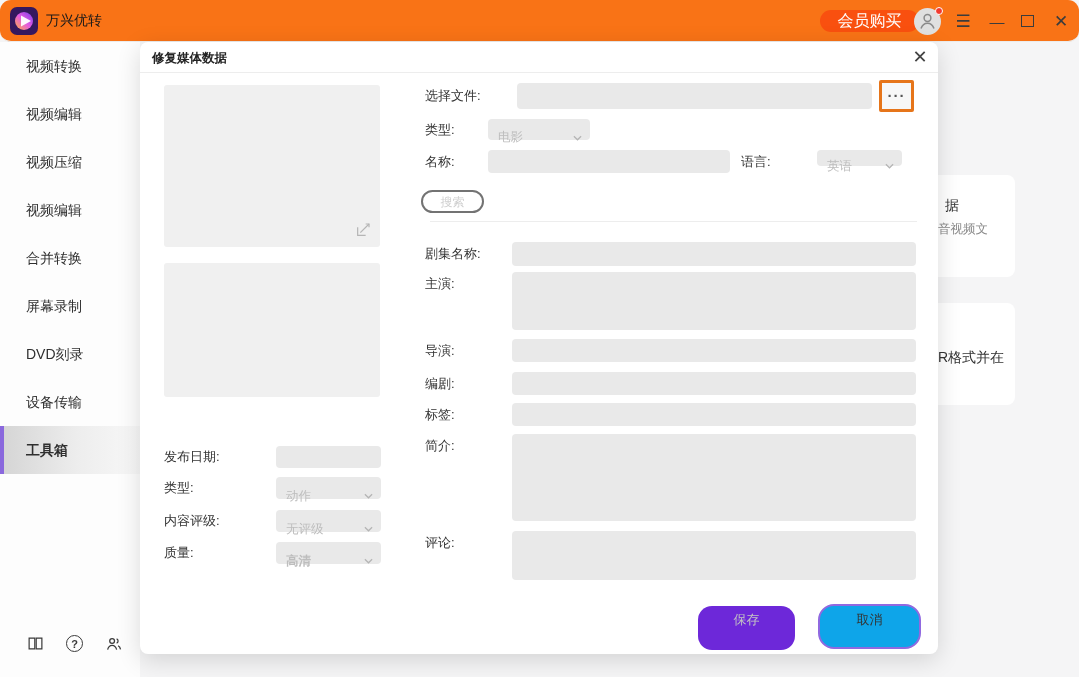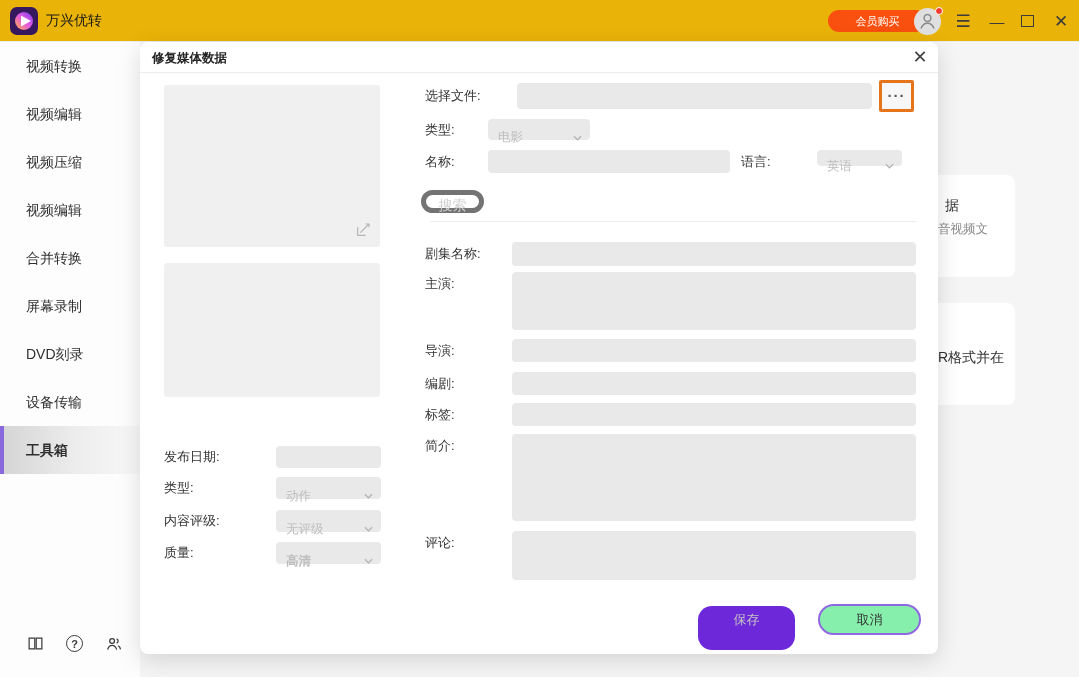--- a/index.html
+++ b/index.html
@@ -1,22 +1,22 @@
 <!DOCTYPE html>
 <html><head>
 <meta charset="utf-8">
 <style>
   * { margin:0; padding:0; box-sizing:border-box; }
   html,body { width:1079px; height:677px; font-family:"Liberation Sans","DejaVu Sans",sans-serif; background:#f5f5f6; overflow:hidden; position:relative; }
 
   
-  .topbar { position:absolute; left:0; top:0; width:1079px; height:42px; background:#eab308; border-bottom:1px solid #ececec; z-index:5; }
+  .topbar { position:absolute; left:0; top:0; width:1079px; height:42px; background:#f97316; border-bottom:1px solid #ececec; z-index:5;border-radius:11px; }
   .logo { position:absolute; left:10px; top:7px; width:28px; height:28px; border-radius:7px; background:#35185e; }
   .app-title { position:absolute; left:46px; top:12px; font-size:14px; color:#1a1a1a; }
-  .member-btn { position:absolute; left:820px; top:10px; width:99px; height:22px; border-radius:11px; background:#f9500f; color:#fff; font-size:11px; text-align:center; line-height:22px; cursor:pointer;margin-left:8px; }
+  .member-btn { position:absolute; left:820px; top:10px; width:99px; height:22px; border-radius:11px; background:#f9500f; color:#fff; font-size:16px; text-align:center; line-height:22px; cursor:pointer; }
   .avatar { position:absolute; left:914px; top:8px; width:27px; height:27px; border-radius:50%; background:#e0e0e0; }
   .avatar-dot { position:absolute; left:935px; top:7px; width:8px; height:8px; border-radius:50%; background:#f23a2f; border:1.5px solid #fff; }
   .winbtn { position:absolute; top:0; height:42px; display:flex; align-items:center; justify-content:center; color:#3c3c3c; cursor:pointer; }
   .menu-btn { left:950px; width:26px; font-size:17px; letter-spacing:0; }
   .min-btn { left:984px; width:26px; font-size:15px; }
   .max-box { position:absolute; left:1021px; top:15px; width:13px; height:12px; border:1.4px solid #3c3c3c; cursor:pointer; }
   .close-btn { left:1048px; width:26px; font-size:17px; }
 
   
   .sidebar { position:absolute; left:0; top:42px; width:140px; height:635px; background:#fdfdfd; z-index:2; }
@@ -44,24 +44,24 @@
   .thumb2 { top:221px; height:134px; }
   .edit-ic { position:absolute; right:9px; bottom:9px; width:16px; height:16px; cursor:pointer; }
 
   .lbl { position:absolute; font-size:13px; color:#333; white-space:nowrap; }
   .field { position:absolute; background:#e9e9e9; border-radius:4px; }
   .sel { position:absolute; background:#e9e9e9; border-radius:4px; display:flex; align-items:center; justify-content:space-between; padding:16px 8px 0 10px; cursor:default; }
   .sel span { font-size:12.5px; color:#bdbdbd; }
   .chev { width:9px; height:6px; flex:none; }
 
   .browse-btn { position:absolute; left:739px; top:38px; width:35px; height:32px; background:#f7f7f7; border:3px solid #e6751a; border-radius:2px; color:#555; font-size:15px; font-weight:bold; text-align:center; line-height:25px; letter-spacing:1px; cursor:pointer; }
-  .search-btn { position:absolute; left:281px; top:148px; width:63px; height:23px; border:5px solid #737373; border-radius:12px; background:#fff; color:#cfcfcf; font-size:14px; text-align:center; line-height:21px; cursor:default; }
+  .search-btn { position:absolute; left:281px; top:148px; width:63px; height:23px; border:2px solid #737373; border-radius:12px; background:#fff; color:#cfcfcf; font-size:12px; text-align:center; line-height:21px; cursor:default; }
 
   .save-btn { position:absolute; left:558px; top:564px; width:97px; height:44px; background:#6d28d9; border-radius:14px; color:#c3c3c3; font-size:13px; text-align:center; line-height:28px; cursor:default; }
-  .cancel-btn { position:absolute; left:678px; top:562px; width:103px; height:31px; background:#86efac; border:2px solid #9069e0; border-radius:16px; color:#333; font-size:13px; text-align:center; line-height:27px; cursor:pointer; }
+  .cancel-btn { position:absolute; left:678px; top:562px; width:103px; height:45px; background:#0ea5e9; border:2px solid #9069e0; border-radius:16px; color:#333; font-size:13px; text-align:center; line-height:27px; cursor:pointer; }
 </style>
 </head>
 <body>
 
 <div class="topbar">
   <div class="logo">
     <svg width="28" height="28" viewBox="0 0 28 28">
       <defs>
         <linearGradient id="lg1" x1="0" y1="1" x2="1" y2="0">
           <stop offset="0" stop-color="#ffb23c"></stop>

